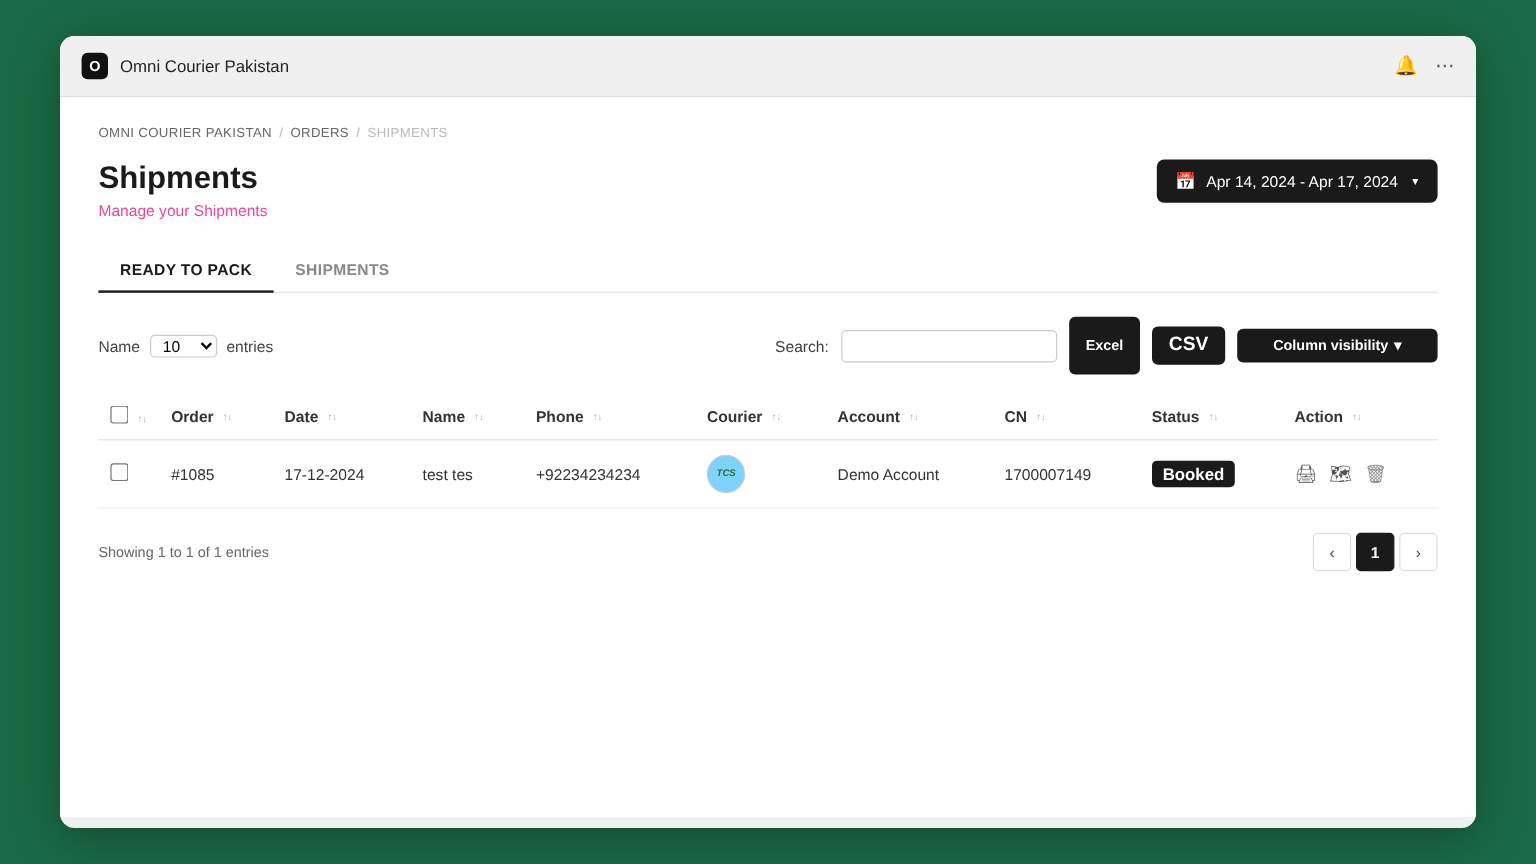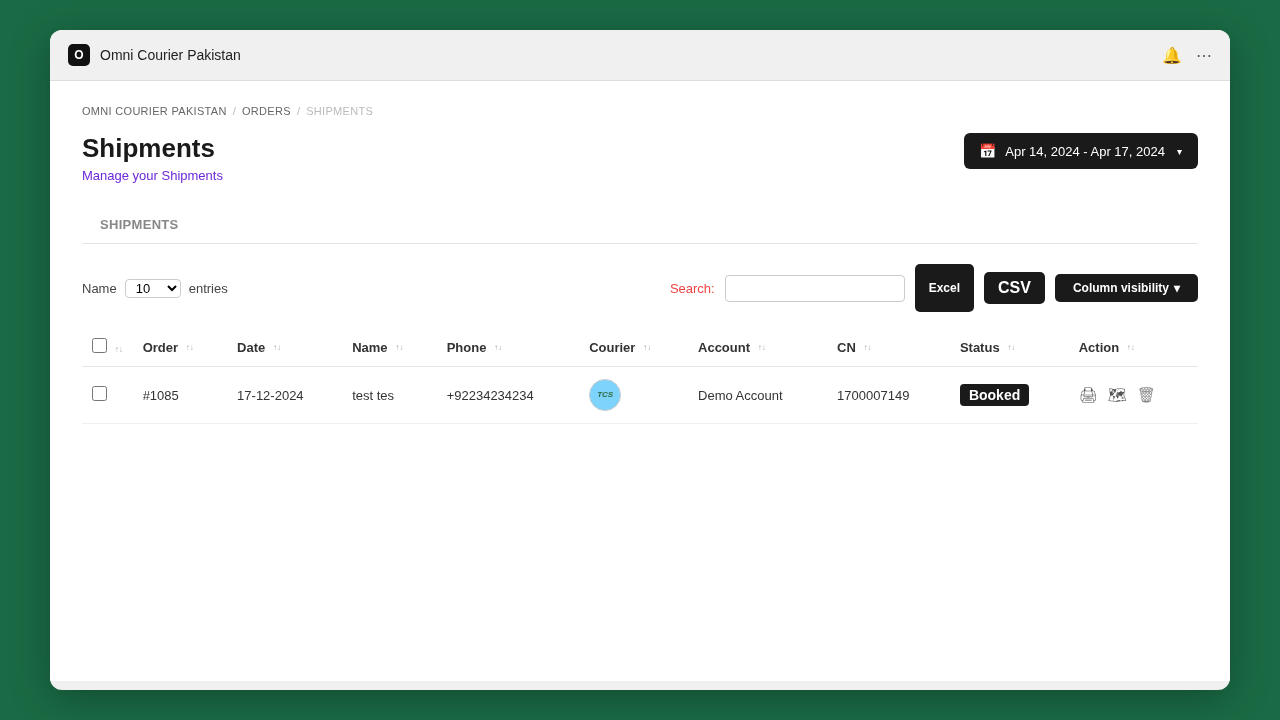--- a/index.html
+++ b/index.html
@@ -92,21 +92,21 @@
       margin-bottom: 24px;
     }
     .page-title {
       font-size: 26px;
       font-weight: 700;
       color: #1a1a1a;
       line-height: 1.2;
     }
     .page-subtitle {
       font-size: 13px;
-      color: #6d28d9;
+      color: #ec4899;
       margin-top: 4px;
     }
     .date-picker-btn {
       background: #1a1a1a;
       color: white;
       border: none;
       border-radius: 6px;
       padding: 10px 16px;
       font-size: 13px;
       cursor: pointer;
@@ -162,21 +162,21 @@
       background: white;
       cursor: pointer;
     }
     .toolbar-right {
       display: flex;
       align-items: center;
       gap: 10px;
     }
     .search-label {
       font-size: 13px;
-      color: #ef4444;
+      color: #404040;
       margin-left: 48px;
     }
     .search-input {
       border: 1px solid #ccc;
       border-radius: 4px;
       padding: 5px 10px;
       font-size: 13px;
       width: 180px;
     }
     .btn-excel {
@@ -197,21 +197,21 @@
       padding: 7px 14px;
       font-size: 16px;
       font-weight: 600;
       cursor: pointer;
     }
     .btn-col-vis {
       background: #1a1a1a;
       color: white;
       border: none;
       border-radius: 5px;
-      padding: 7px 18px;
+      padding: 7px 30px;
       font-size: 12px;
       font-weight: 600;
       cursor: pointer;
       display: flex;
       align-items: center;
       gap: 5px;
     }
     table {
       width: 100%;
       border-collapse: collapse;
@@ -358,20 +358,21 @@
         <p class="page-subtitle">Manage your Shipments</p>
       </div>
       <button class="date-picker-btn">
         <span class="cal-icon">📅</span>
         <span>Apr 14, 2024 - Apr 17, 2024</span>
         <span class="arrow">▾</span>
       </button>
     </div>
 
     <div class="tabs">
+      <div class="tab active">READY TO PACK</div>
       <div class="tab">SHIPMENTS</div>
     </div>
 
     <div class="toolbar">
       <div class="show-entries">
         <span>Name</span>
         <select class="show-select">
           <option>10</option>
           <option>25</option>
           <option>50</option>
@@ -449,14 +450,22 @@
         <div class="action-icons">
           <span class="action-icon" title="Print">🖨</span>
           <span class="action-icon" title="Map">🗺</span>
           <span class="action-icon delete" title="Delete">🗑</span>
         </div>
       </td>
     </tr>
         </tbody>
     </table>
 
+    <div class="pagination-area">
+      <span class="showing-text">Showing 1 to 1 of 1 entries</span>
+      <div class="pagination">
+        <button class="page-btn">‹</button>
+        <button class="page-btn active">1</button>
+        <button class="page-btn">›</button>
+      </div>
+    </div>
   </div>
 </div>
 
 </body></html>

